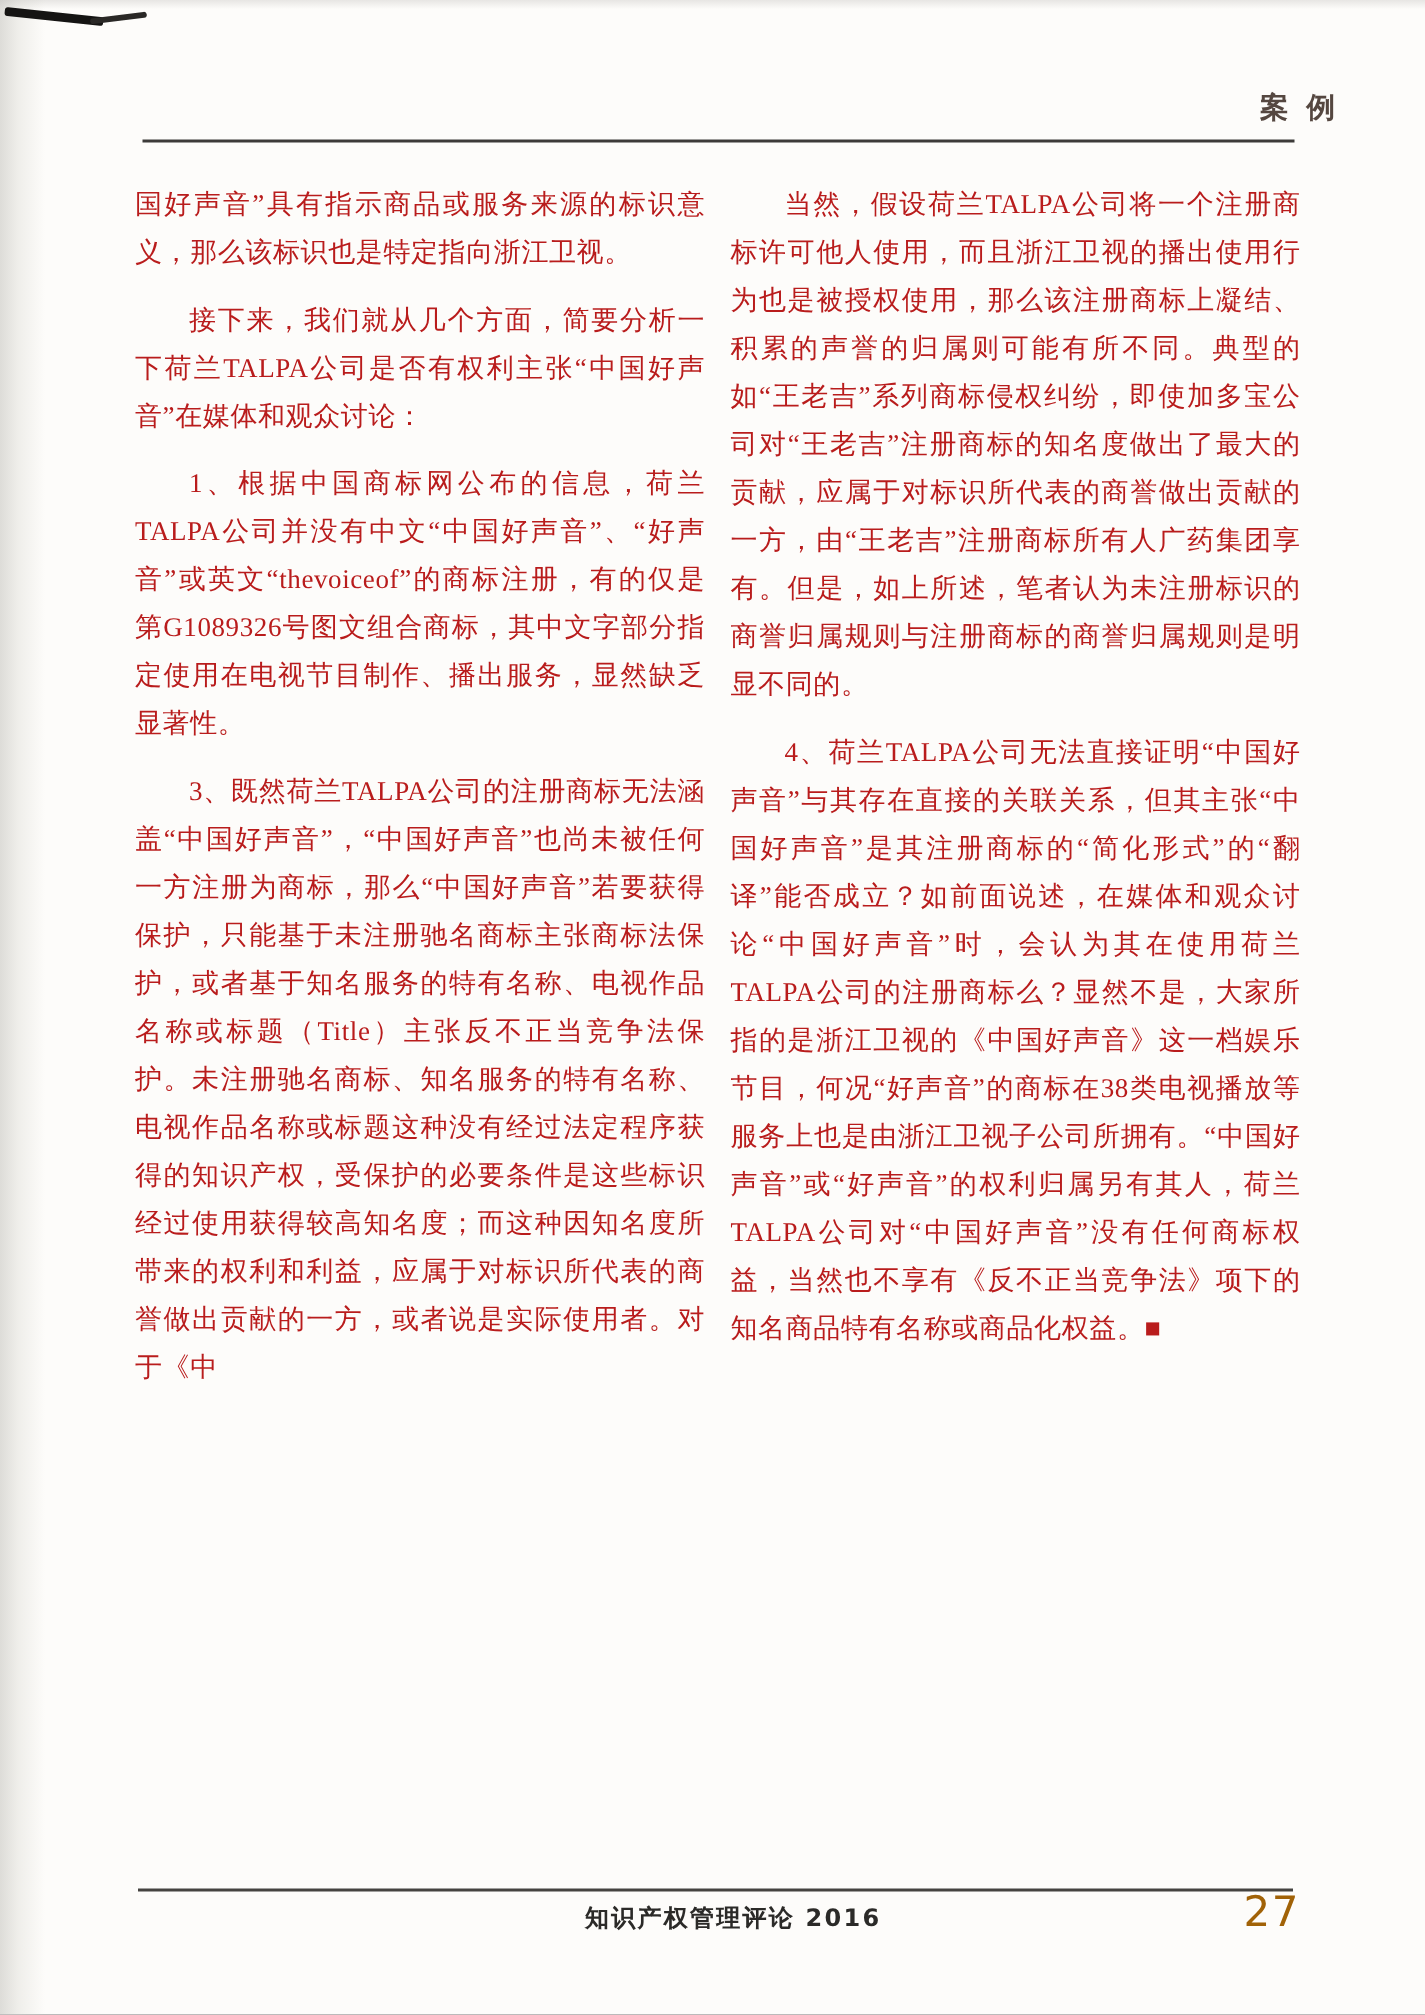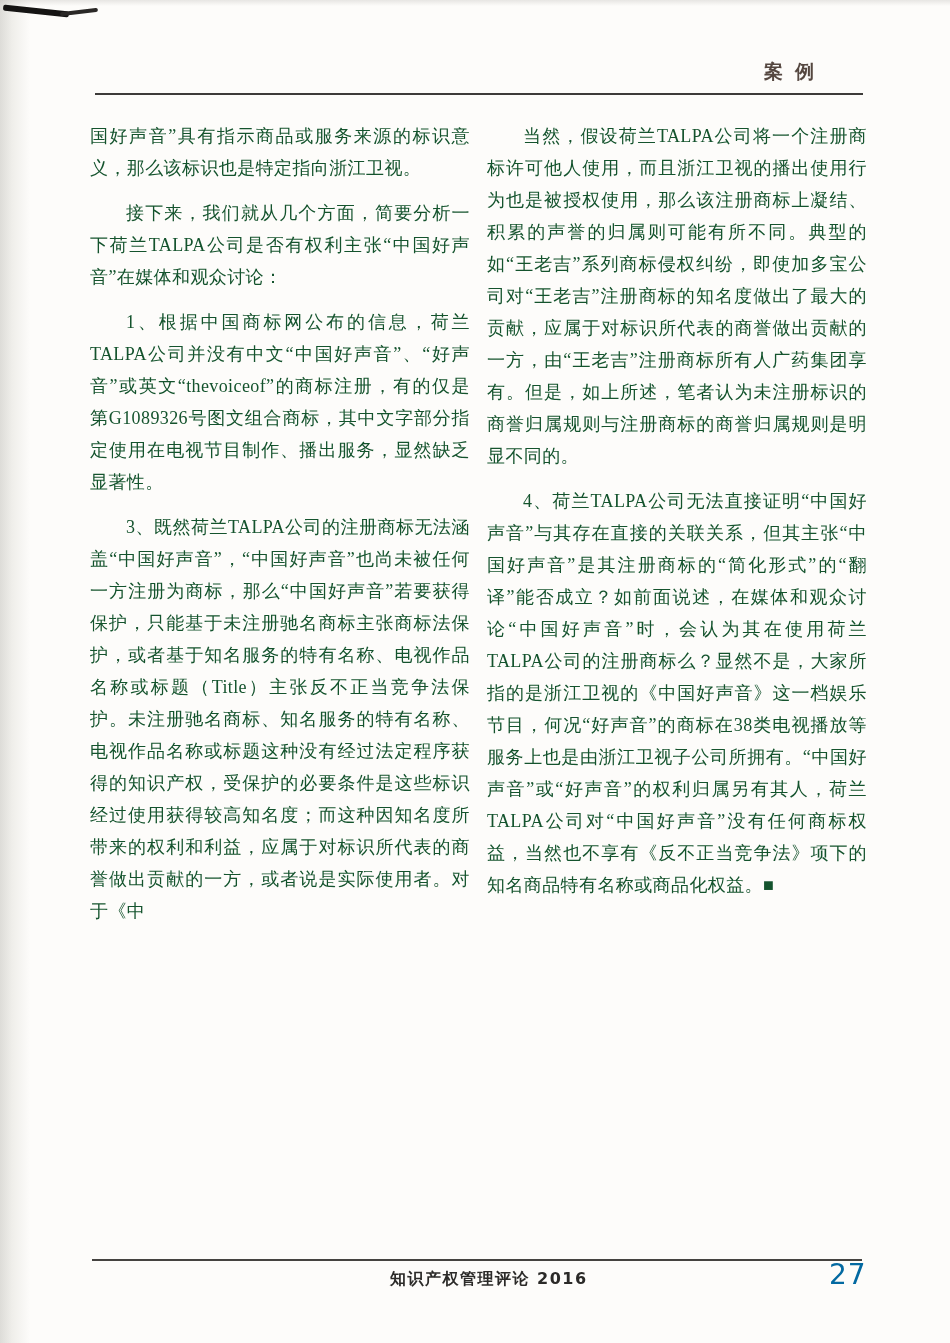--- a/index.html
+++ b/index.html
@@ -24,53 +24,53 @@
   }
   .corner-mark-1{
     position:absolute;left:3px;top:8px;width:66px;height:6px;
     background:#151413;transform:rotate(6deg);border-radius:2px;
   }
   .corner-mark-2{
     position:absolute;left:60px;top:10px;width:38px;height:4px;
     background:#2a2826;transform:rotate(-7deg);border-radius:2px;
   }
   .case-label{
-    position:absolute;left:764px;top:59px;
+    position:absolute;left:840px;top:59px;
     font-family:"DejaVu Sans","Liberation Sans",sans-serif;
     font-weight:bold;font-size:19px;color:#554740;
     letter-spacing:12px;white-space:nowrap;
   }
   .rule-top{
     position:absolute;left:95px;top:93px;width:768px;height:2px;
     background:#3d3b39;
   }
   .rule-bottom{
     position:absolute;left:92px;top:1259px;width:770px;height:2px;
     background:#454340;
   }
   .col{
     position:absolute;top:120px;width:380px;
-    font-size:18px;line-height:32px;color:#14532d;
+    font-size:18px;line-height:32px;color:#b91c1c;
     text-align:justify;letter-spacing:.4px;
   }
   .col-left{left:90px;}
   .col-right{left:487px;}
   .col p{margin:0 0 13px 0;}
   .col p:last-child{margin-bottom:0;}
   .col p.indent{text-indent:2em;}
   .footer-journal{
     position:absolute;left:390px;top:1269px;
     font-family:"DejaVu Sans","Liberation Sans",sans-serif;
     font-weight:bold;font-size:16px;color:#2b2a28;
     letter-spacing:1.5px;white-space:nowrap;
   }
   .footer-page-number{
     position:absolute;left:829px;top:1258px;
     font-family:"DejaVu Sans","Liberation Sans",sans-serif;
-    font-size:28px;color:#0369a1;letter-spacing:1px;
+    font-size:28px;color:#a16207;letter-spacing:1px;
   }
 </style>
 </head>
 <body>
 
 <div class="page">
 
   <div class="edge-shade-left"></div>
   <div class="edge-shade-top"></div>
   <div class="corner-mark-1"></div>

